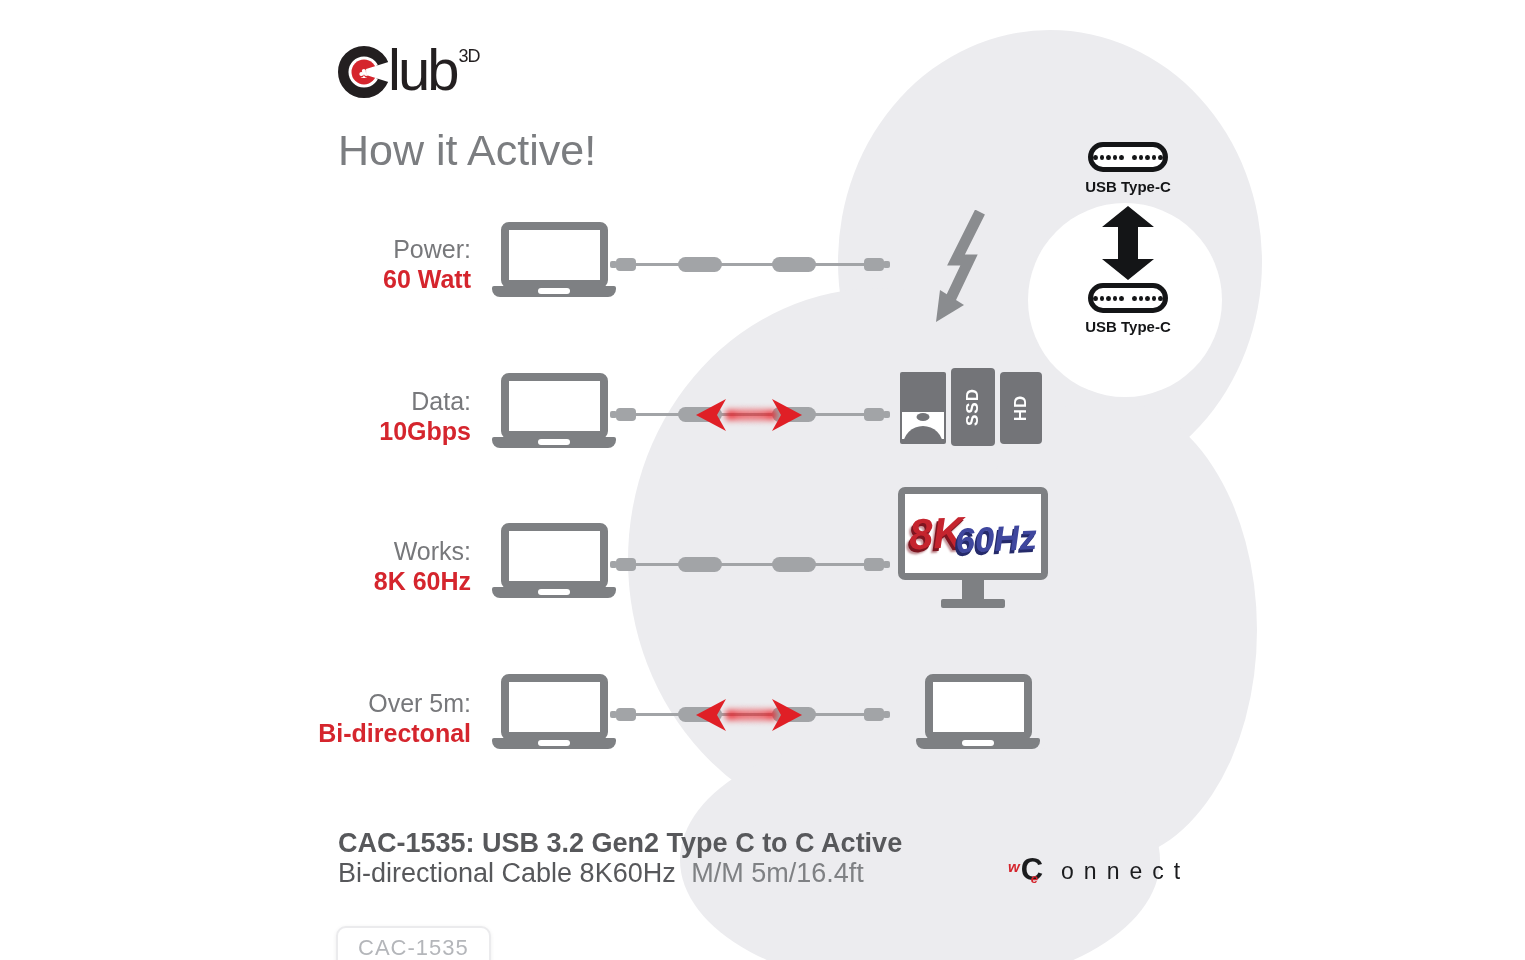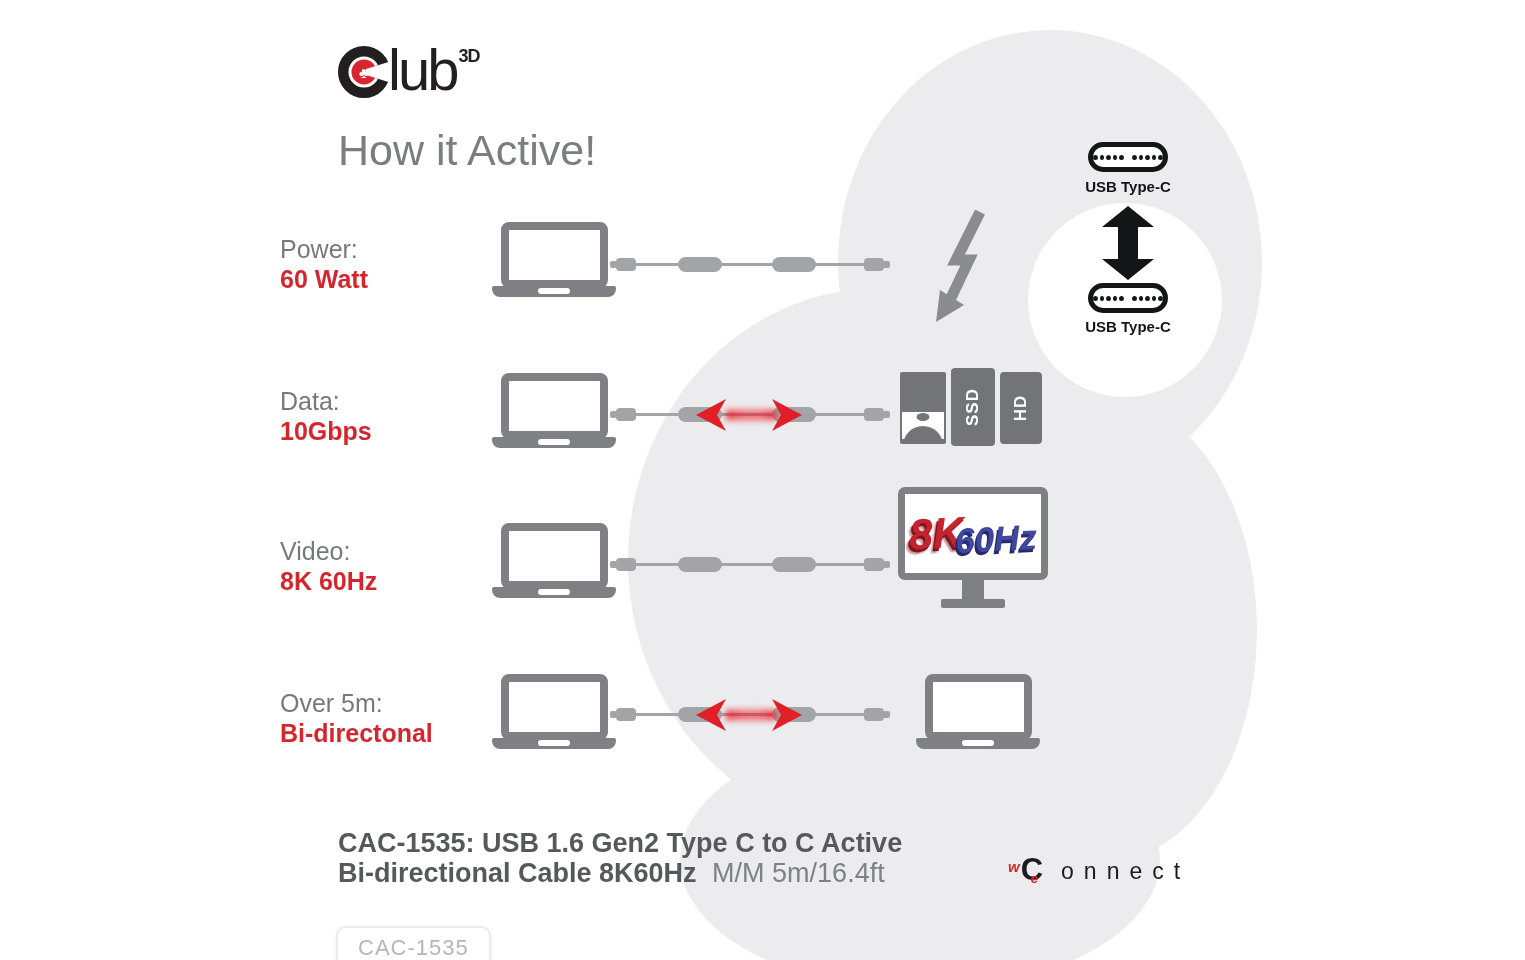--- a/index.html
+++ b/index.html
@@ -14,27 +14,27 @@
   
   .logo { left:338px; top:46px; z-index:2; display:flex; align-items:flex-start; }
   .c-ring { position:relative; width:52px; height:52px; border-radius:50%;
             border:13px solid #231f20; display:block;
             clip-path:polygon(0 0,100% 0,100% 30%,54% 44%,54% 56%,100% 70%,100% 100%,0 100%); }
   .red-dot { position:absolute; left:50%; top:50%; transform:translate(-50%,-50%);
              width:25px; height:25px; background:#d5252d; border-radius:50%;
              box-shadow:0 0 0 3px #fff; display:flex; align-items:center; justify-content:center; }
   .red-dot .clubsym { color:#fff; font-size:15px; line-height:1; }
   .lub { font-size:58px; line-height:48px; font-weight:400; color:#231f20; letter-spacing:-3px; margin-left:-2px; }
-  .logo .sup { font-size:18px; font-weight:700; color:#231f20; margin-left:2px; letter-spacing:-1px; }
+  .logo .sup { font-size:18px; font-weight:400; color:#231f20; margin-left:2px; letter-spacing:-1px; }
 
   
   .title { left:338px; top:126px; z-index:2; font-size:43px; font-weight:400; color:#7b7d80; letter-spacing:0; }
 
   
-  .rowlabel { left:280px; width:207px; z-index:2; }
+  .rowlabel { left:264px; width:207px; z-index:2; text-align:right; }
   .rowlabel .gl { font-size:25px; color:#77787b; line-height:30px; }
   .rowlabel .rl { font-size:25px; font-weight:700; color:#d5252d; line-height:30px; }
 
   
   .laptop { width:124px; z-index:2; }
   .laptop .scr { margin:0 auto; width:107px; height:66px; background:#fff;
                  border:8px solid #7e8083; border-radius:8px; }
   .laptop .base { margin-top:-2px; width:124px; height:11px; background:#7e8083;
                   border-radius:2px 2px 8px 8px; position:relative; }
   .laptop .base::after { content:""; position:absolute; left:50%; top:2px; transform:translateX(-50%);
@@ -89,21 +89,21 @@
   .monitor .neck { width:22px; height:20px; background:#7e8083; margin:-1px auto 0 auto; }
   .monitor .mbase { width:64px; height:9px; background:#7e8083; border-radius:2px; margin:0 auto; }
   .k8 { font-size:43px; font-weight:700; font-style:italic; color:#c5242e;
         text-shadow:-2px 3px 0 #7e1520, -4px 5px 2px rgba(126,21,32,.45); transform:rotate(-3deg); }
   .hz60 { font-size:35px; font-weight:700; font-style:italic; color:#3f479e;
         text-shadow:-2px 3px 0 #252a6a; margin-left:-9px; transform:rotate(-3deg) translateY(5px); }
 
   
   .foot1 { left:338px; top:828px; z-index:2; font-size:27px; font-weight:700; color:#57585b; }
   .foot2 { left:338px; top:858px; z-index:2; font-size:27px; color:#57585b; }
-  .foot2 .bold { font-weight:700; }
+  .foot2 .bold { font-weight:400; }
   .foot2 .reg { font-weight:400; color:#7f8184; margin-left:8px; }
 
   .weconnect { left:1008px; top:856px; z-index:2; display:flex; align-items:flex-end; }
   .weconnect .w { color:#d5252d; font-weight:700; font-style:italic; font-size:15px; transform:translateY(-9px); margin-right:1px; }
   .weconnect .cwrap { position:relative; font-size:31px; font-weight:700; color:#1b1c1e; line-height:28px; }
   .weconnect .e { position:absolute; left:10px; top:9px; font-size:13px; font-weight:700; font-style:italic; color:#d5252d; }
   .weconnect .rest { font-size:23px; font-weight:500; color:#1b1c1e; letter-spacing:10px; line-height:26px; margin-left:18px; }
 
   .badge { left:336px; top:926px; z-index:2; background:#fff; border:2px solid #ebebed; border-radius:10px;
            box-shadow:0 1px 4px rgba(0,0,0,.07); padding:7px 20px 12px 20px;
@@ -216,21 +216,21 @@
     <div class="discarea"></div>
   </div>
   <div class="abs drive ssd">
     <span>SSD</span>
   </div>
   <div class="abs drive hd">
     <span>HD</span>
   </div>
 
   <div class="abs rowlabel" style="top:536px">
-    <div class="gl">Video:</div>
+    <div class="gl">Works:</div>
     <div class="rl">8K 60Hz</div>
   </div>
   <div class="abs laptop" style="left:492px;top:523px">
     <div class="scr"></div>
     <div class="base"></div>
   </div>
   <div class="abs cable" style="left:614px;top:547px">
     <div class="line"></div>
     <div class="plug plug-l"></div>
     <div class="bulge b1"></div>
@@ -267,21 +267,21 @@
     </svg>
     <svg class="rarrow rarrow-r" width="30" height="36" viewBox="0 0 30 36">
       <polygon points="0,2 30,18 0,34 9,18" fill="#e01f26"></polygon>
     </svg>
   </div>
   <div class="abs laptop" style="left:916px;top:674px">
     <div class="scr"></div>
     <div class="base"></div>
   </div>
 
-  <div class="abs foot1">CAC-1535: USB 1.6 Gen2 Type C to C Active</div>
+  <div class="abs foot1">CAC-1535: USB 3.2 Gen2 Type C to C Active</div>
   <div class="abs foot2">
     <span class="bold">Bi-directional Cable 8K60Hz</span>
     <span class="reg">M/M 5m/16.4ft</span>
   </div>
 
   <div class="abs weconnect">
     <span class="w">w</span>
     <span class="cwrap"><span>C</span><span class="e">e</span></span>
     <span class="rest">onnect</span>
   </div>

